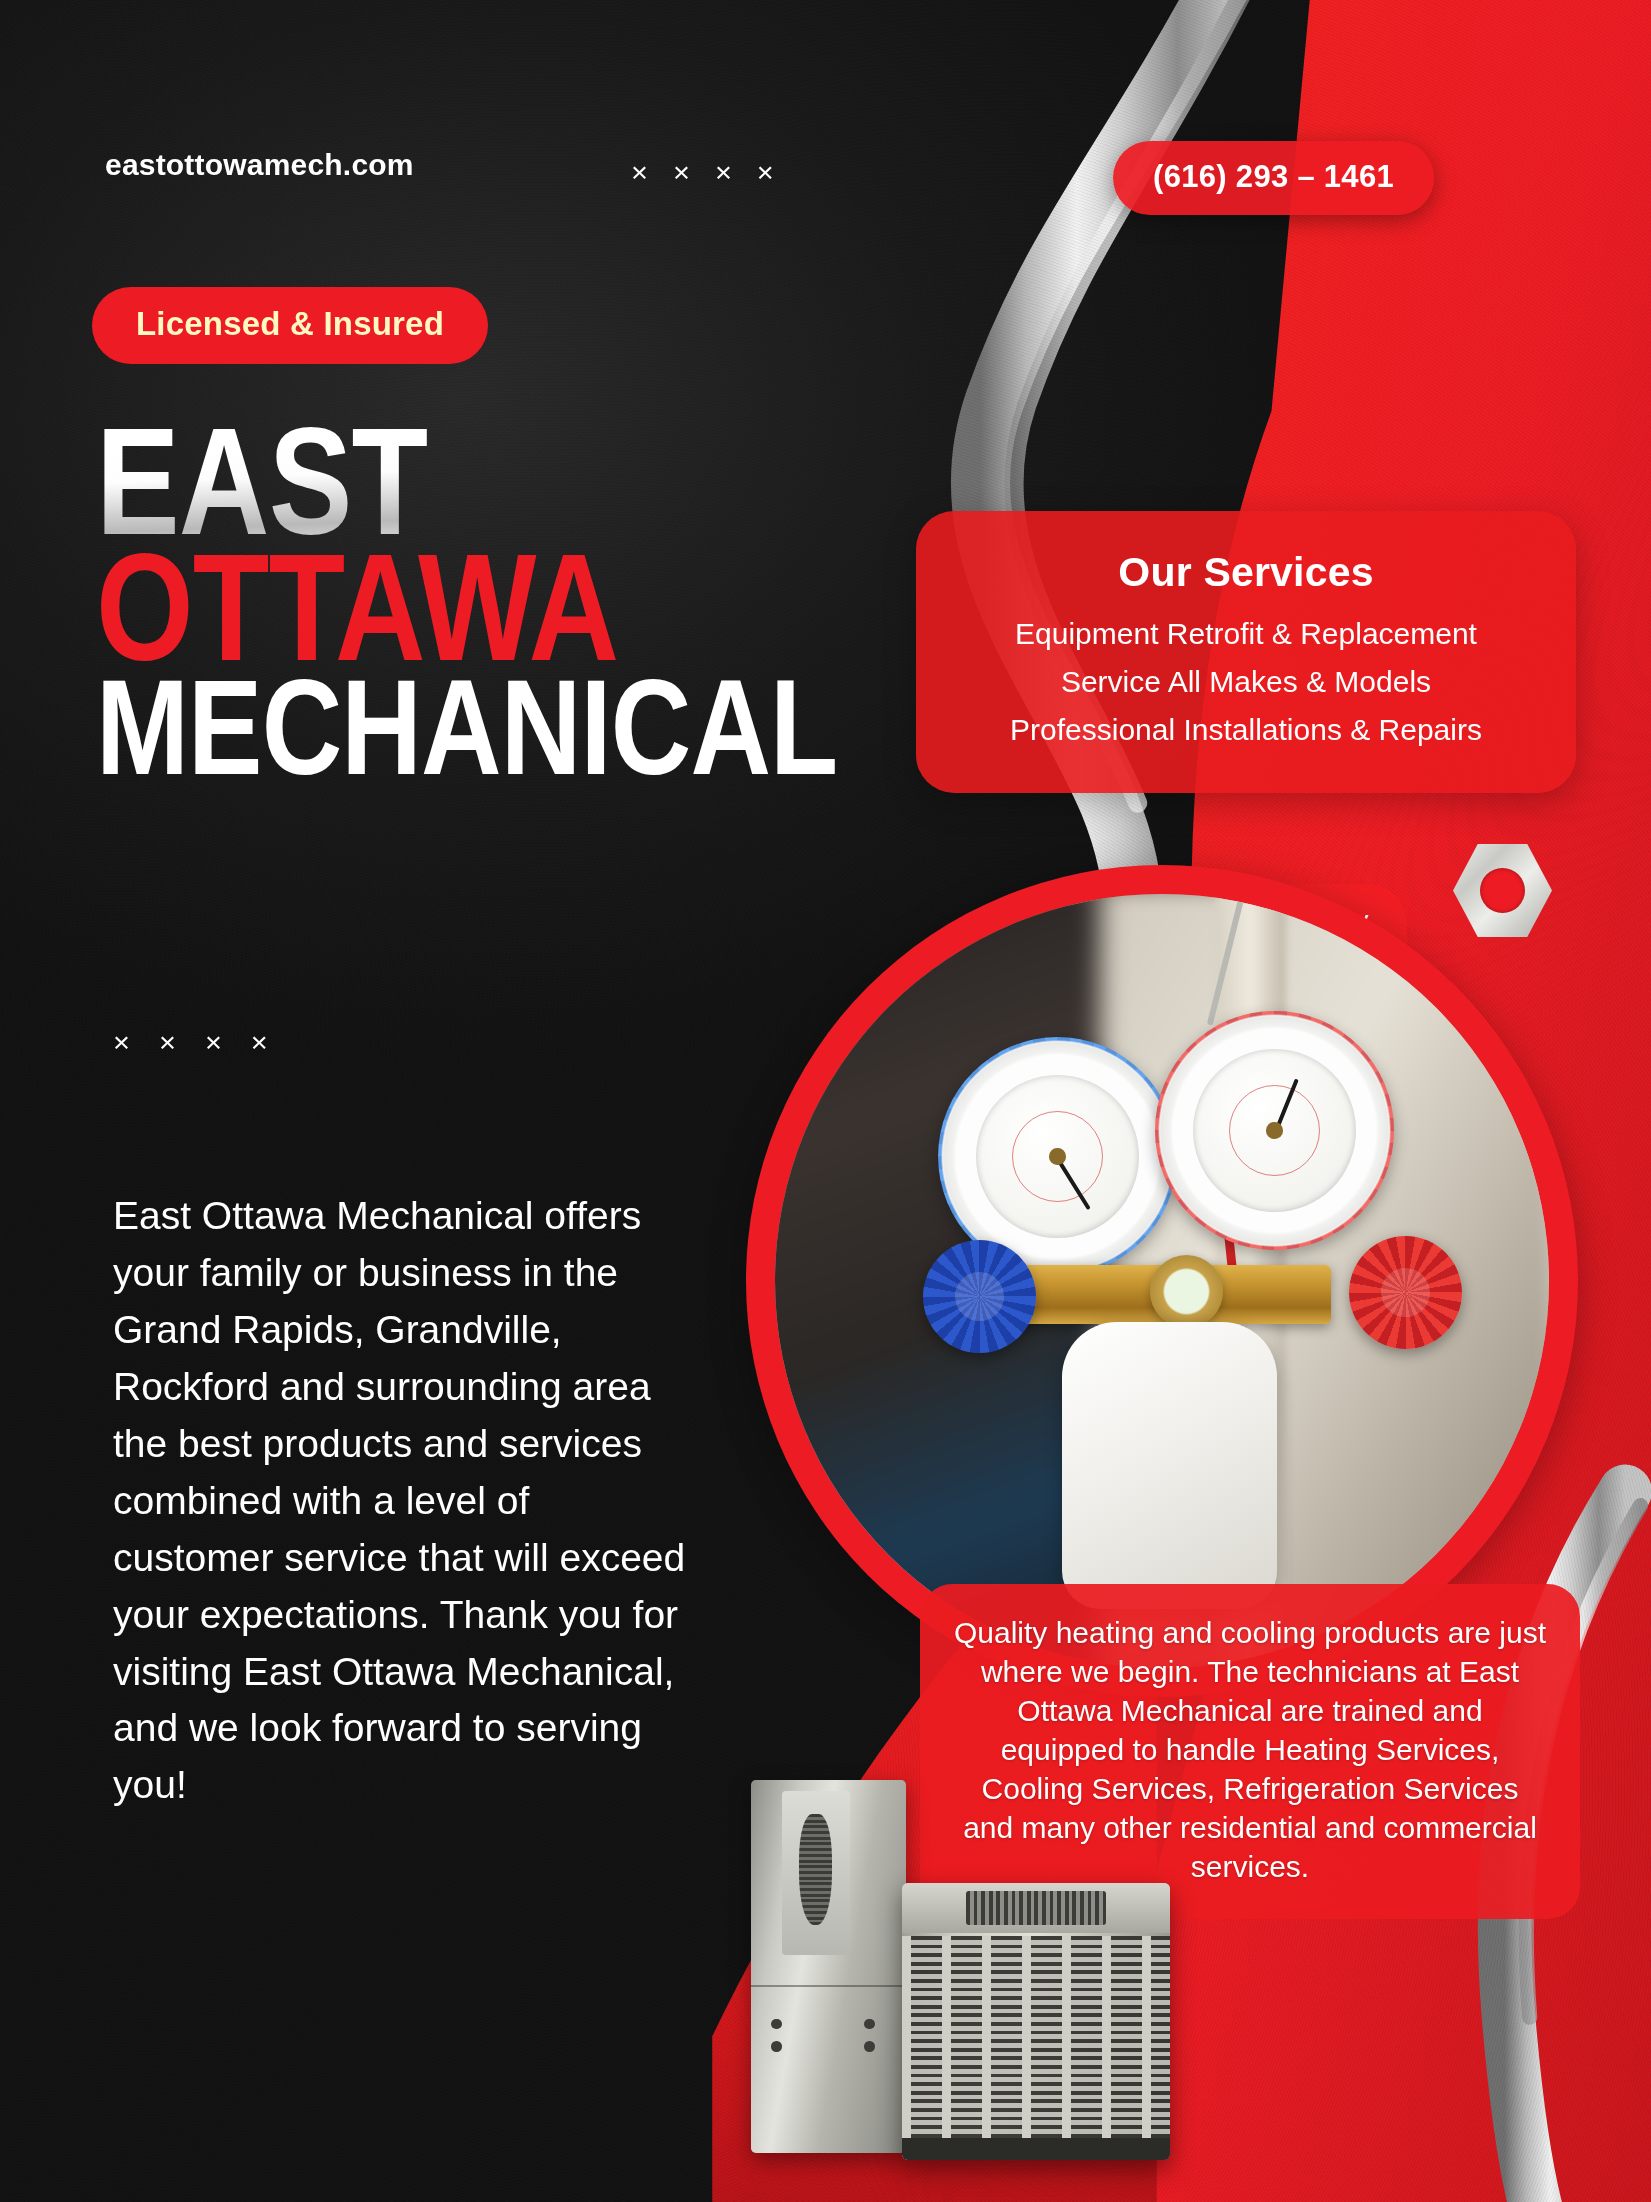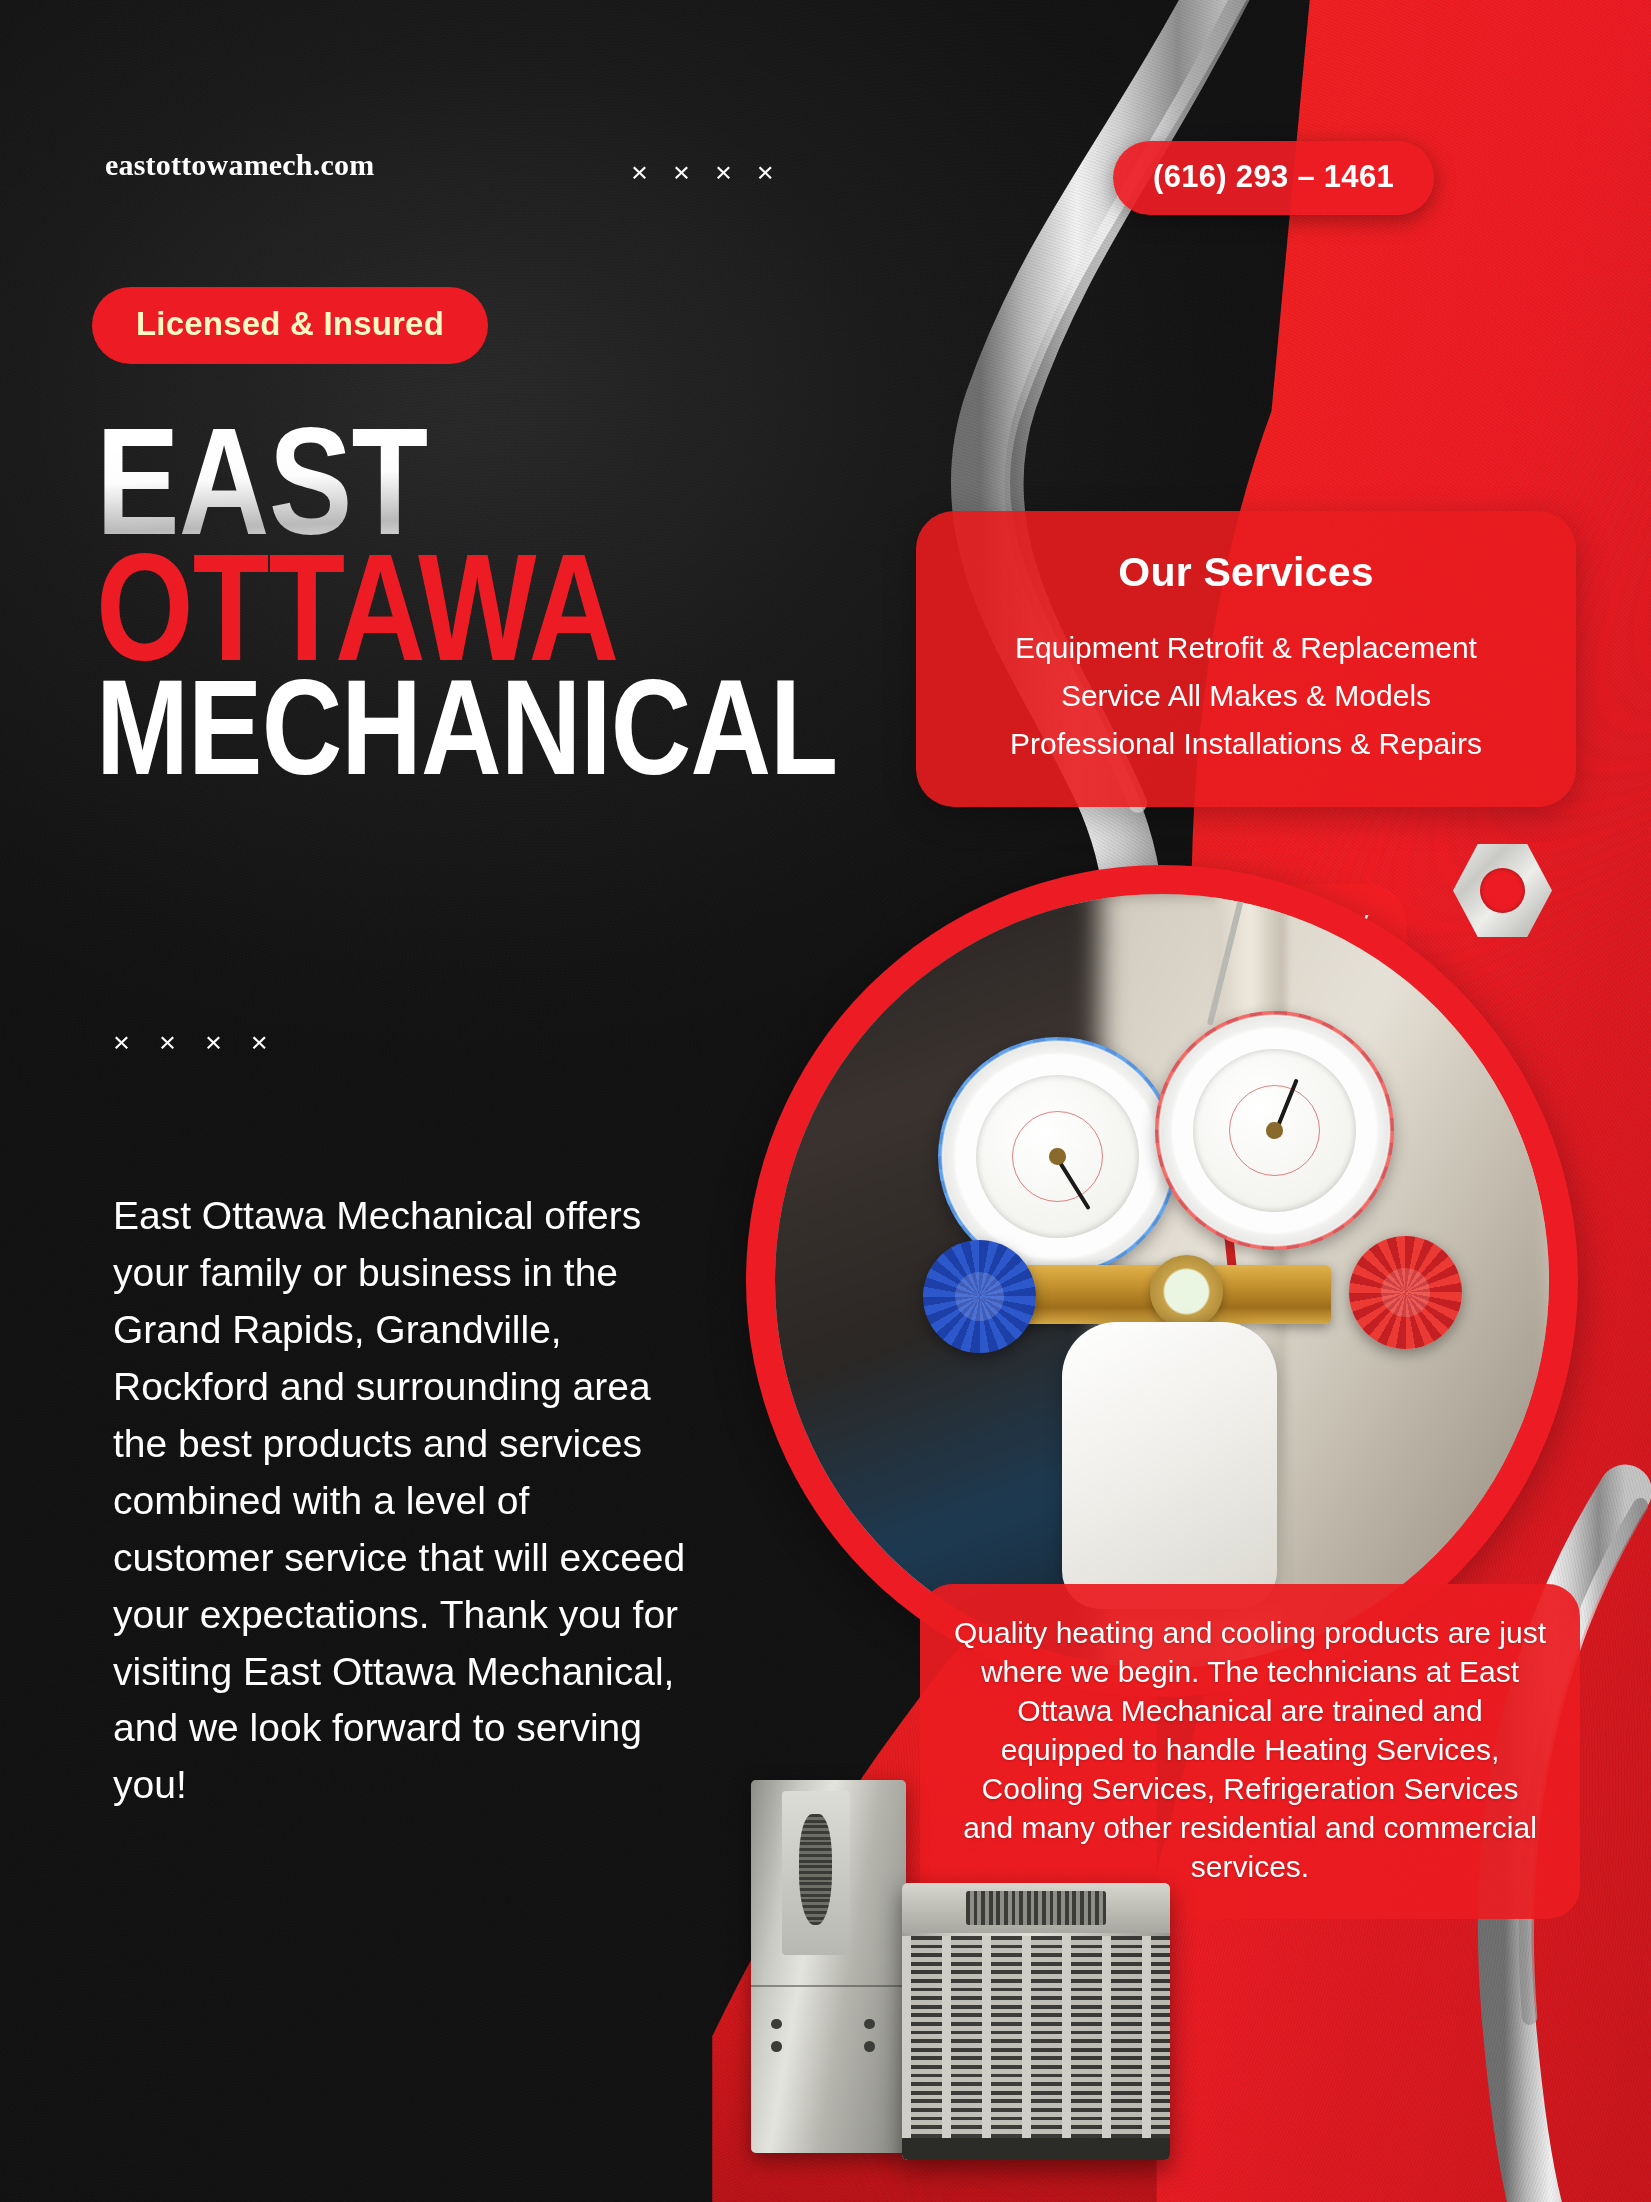--- a/index.html
+++ b/index.html
@@ -28,21 +28,21 @@
       repeating-radial-gradient(circle at 61% 47%, rgba(255,255,255,.012) 0 1px, transparent 1px 3.8px),
       repeating-radial-gradient(circle at 33% 81%, rgba(0,0,0,.10) 0 1px, transparent 1px 2.9px);
   }
 
   
   .red-shapes { position:absolute; inset:0; }
 
   
   .site-url {
     position:absolute; left:105px; top:148px;
-    font-size:30px; font-weight:600; color:#fff; letter-spacing:0.2px;font-family:Liberation Serif, serif;
+    font-size:30px; font-weight:600; color:#fff; letter-spacing:0.2px;
   }
   .xmarks { position:absolute; display:flex; gap:25px; }
   .xmarks .xm {
     color:#ffffff; font-size:29px; line-height:1; font-weight:400;
     transform:scaleY(.95);
   }
   .xmarks--top { left:631px; top:158px; }
   .xmarks--mid { left:113px; top:1028px; gap:29px; }
 
   .phone-badge {
@@ -87,21 +87,21 @@
 
   
   .services-panel {
     position:absolute; left:916px; top:511px; width:660px;
     background:rgba(232,28,31,.90);
     border-radius:38px;
     padding:38px 25px 32.5px;
     text-align:center; color:#fff;
     box-shadow:0 9.6px 32.5px rgba(0,0,0,.25);
   }
-  .services-title { font-size:41px; font-weight:700; margin-bottom:35px; letter-spacing:0.2px; }
+  .services-title { font-size:41px; font-weight:700; margin-bottom:21px; letter-spacing:0.2px; }
   .service-item { font-size:30px; font-weight:500; line-height:1.12; margin:14.3px 0; }
 
   .emerg-badge {
     position:absolute; left:1063px; top:884px;
     width:344px; text-align:center;
     background:#F01E23; color:#fff;
     font-size:30px; font-weight:500; line-height:1.2;
     padding:19px 25px 22px; border-radius:40px;
   }
 

